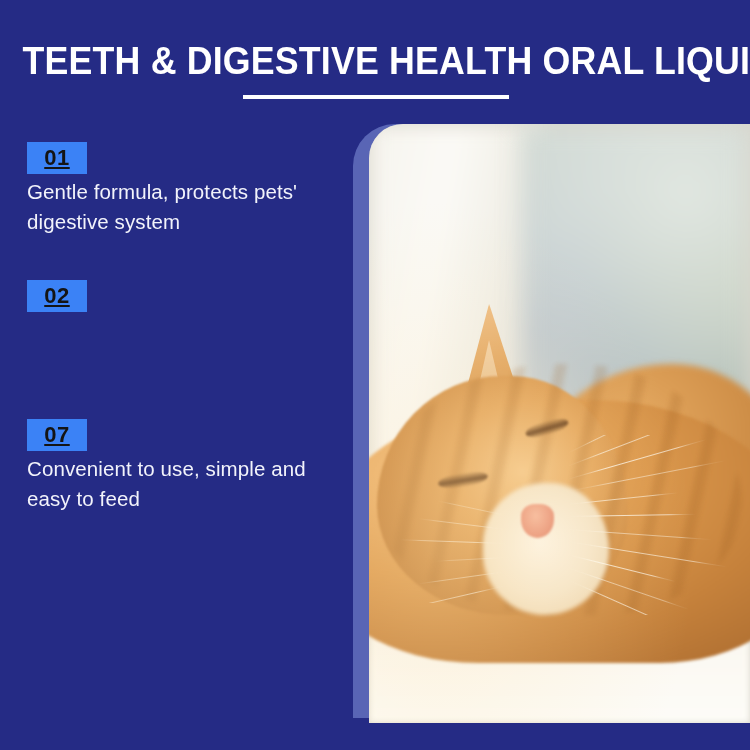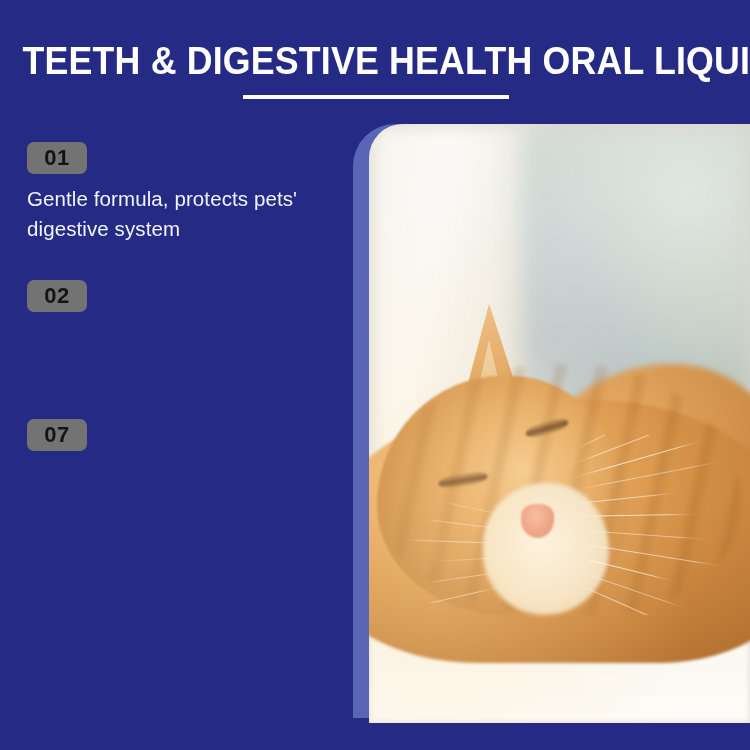--- a/index.html
+++ b/index.html
@@ -62,31 +62,32 @@
   }
   .feature-1 { top: 12px; }
   .feature-2 { top: 150px; }
   .feature-3 { top: 289px; }
   .feature-4 { top: 437px; }
 
   .badge {
     display: inline-block;
     min-width: 40px;
     padding: 3px 10px 4px 10px;
-    background: #737373;
+    background: #3b82f6;
     color: #141414;
-    border-radius: 7px;
+    border-radius: 0;
     font-size: 22px;
     line-height: 25px;
     font-weight: bold;
     text-align: center;
     letter-spacing: 0.5px;
+    text-decoration: underline;
   }
   .feature-text {
-    margin-top: 10px;
+    margin-top: 3px;
     color: #f2f3fb;
     font-size: 20.5px;
     line-height: 30px;
     font-weight: 400;
     letter-spacing: 0.1px;
     max-width: 300px;
   }
 
   
   .photo-frame {
@@ -335,20 +336,21 @@
       <div class="badge">01</div>
       <div class="feature-text">Gentle formula, protects pets' digestive system</div>
     </div>
 
     <div class="feature feature-2">
       <div class="badge">02</div>
     </div>
 
     <div class="feature feature-3">
       <div class="badge">07</div>
+      <div class="feature-text">Convenient to use, simple and easy to feed</div>
     </div>
 
 
   </div>
 
   <div class="photo-frame"></div>
   <div class="photo">
     <div class="photo-inner">
       <div class="bg-curtain"></div>
       <div class="bg-window"></div>

